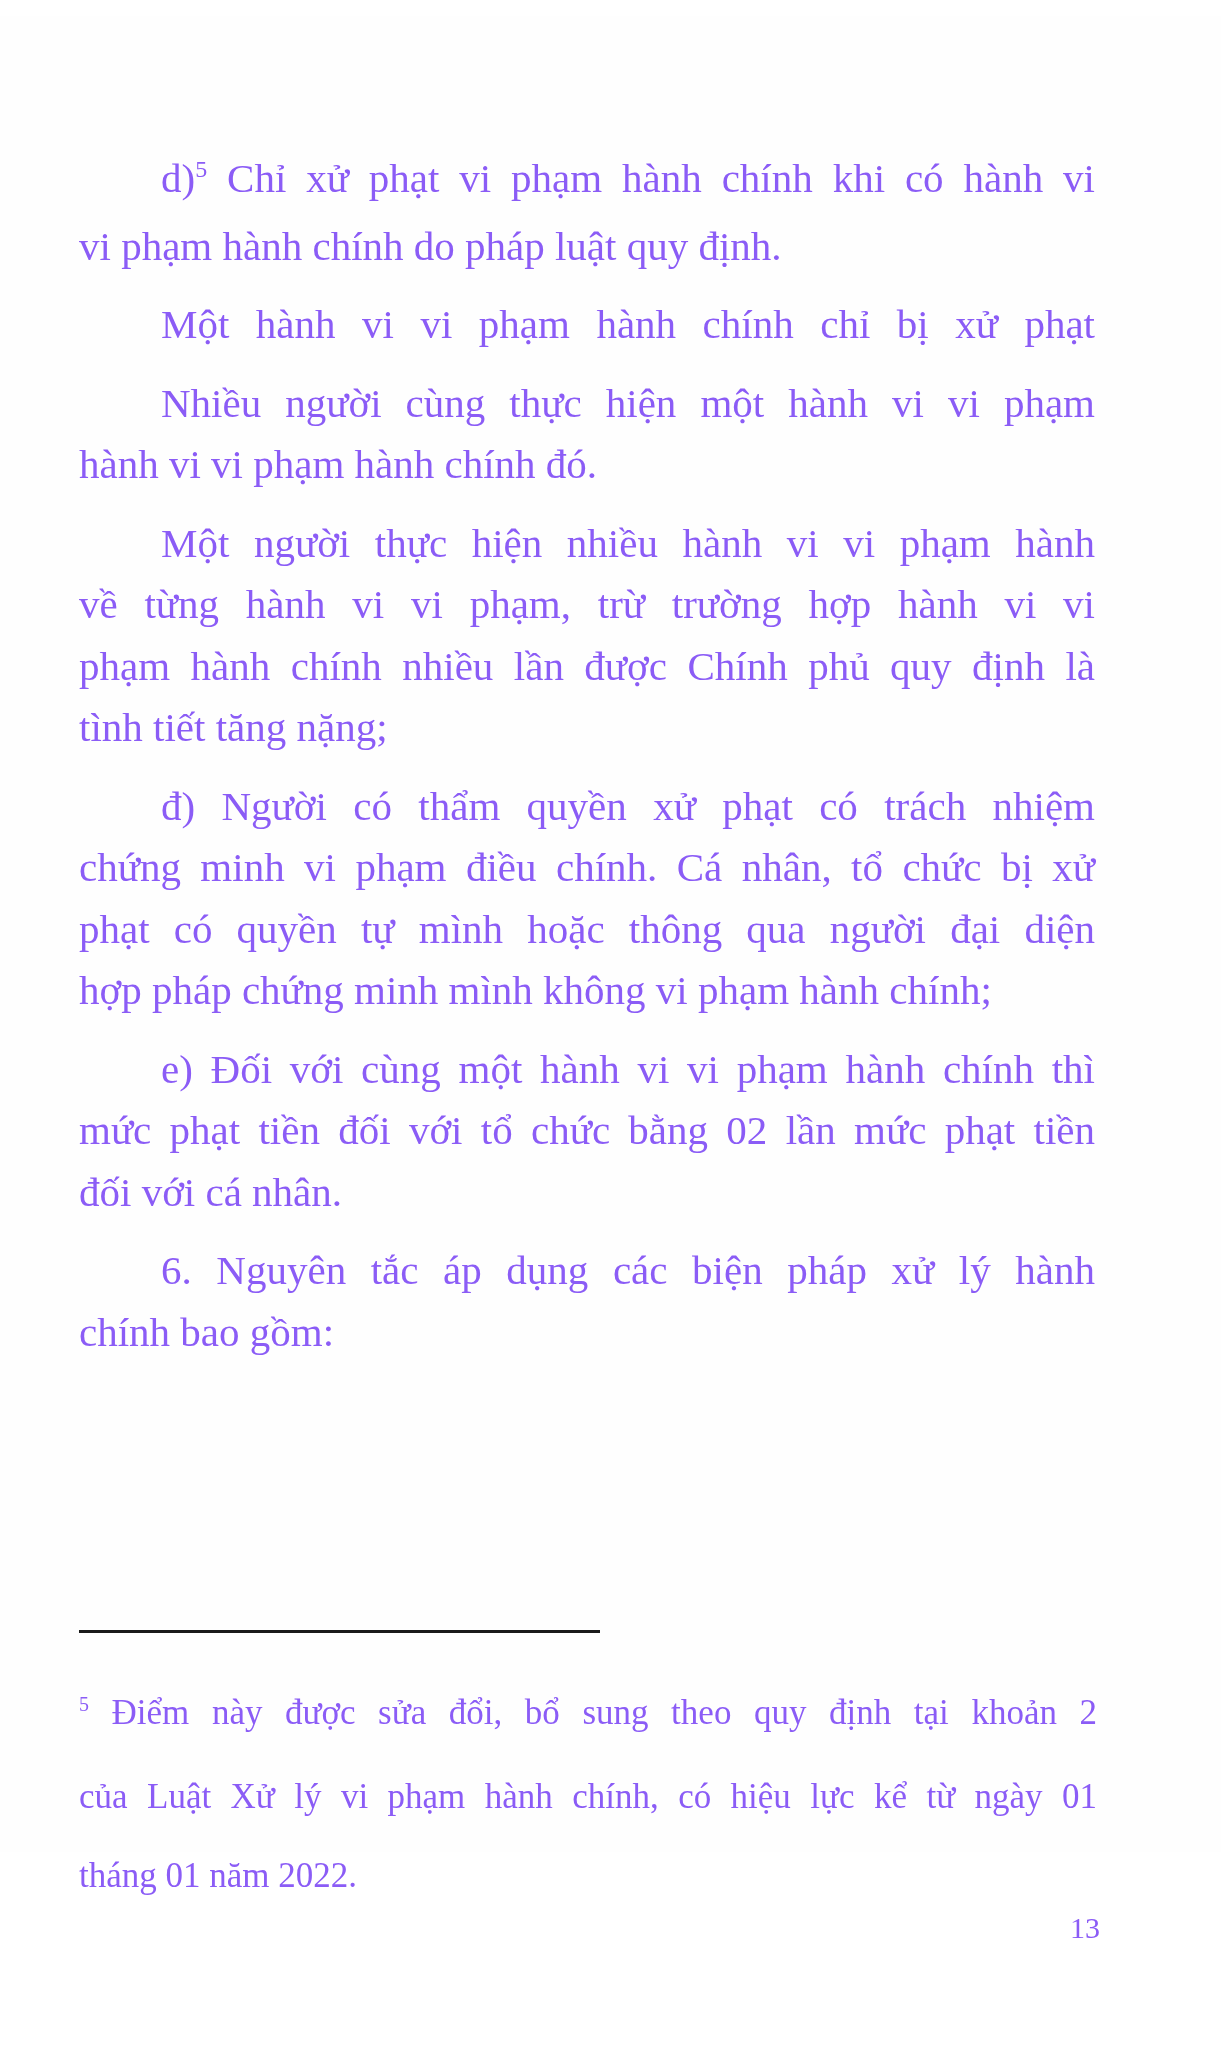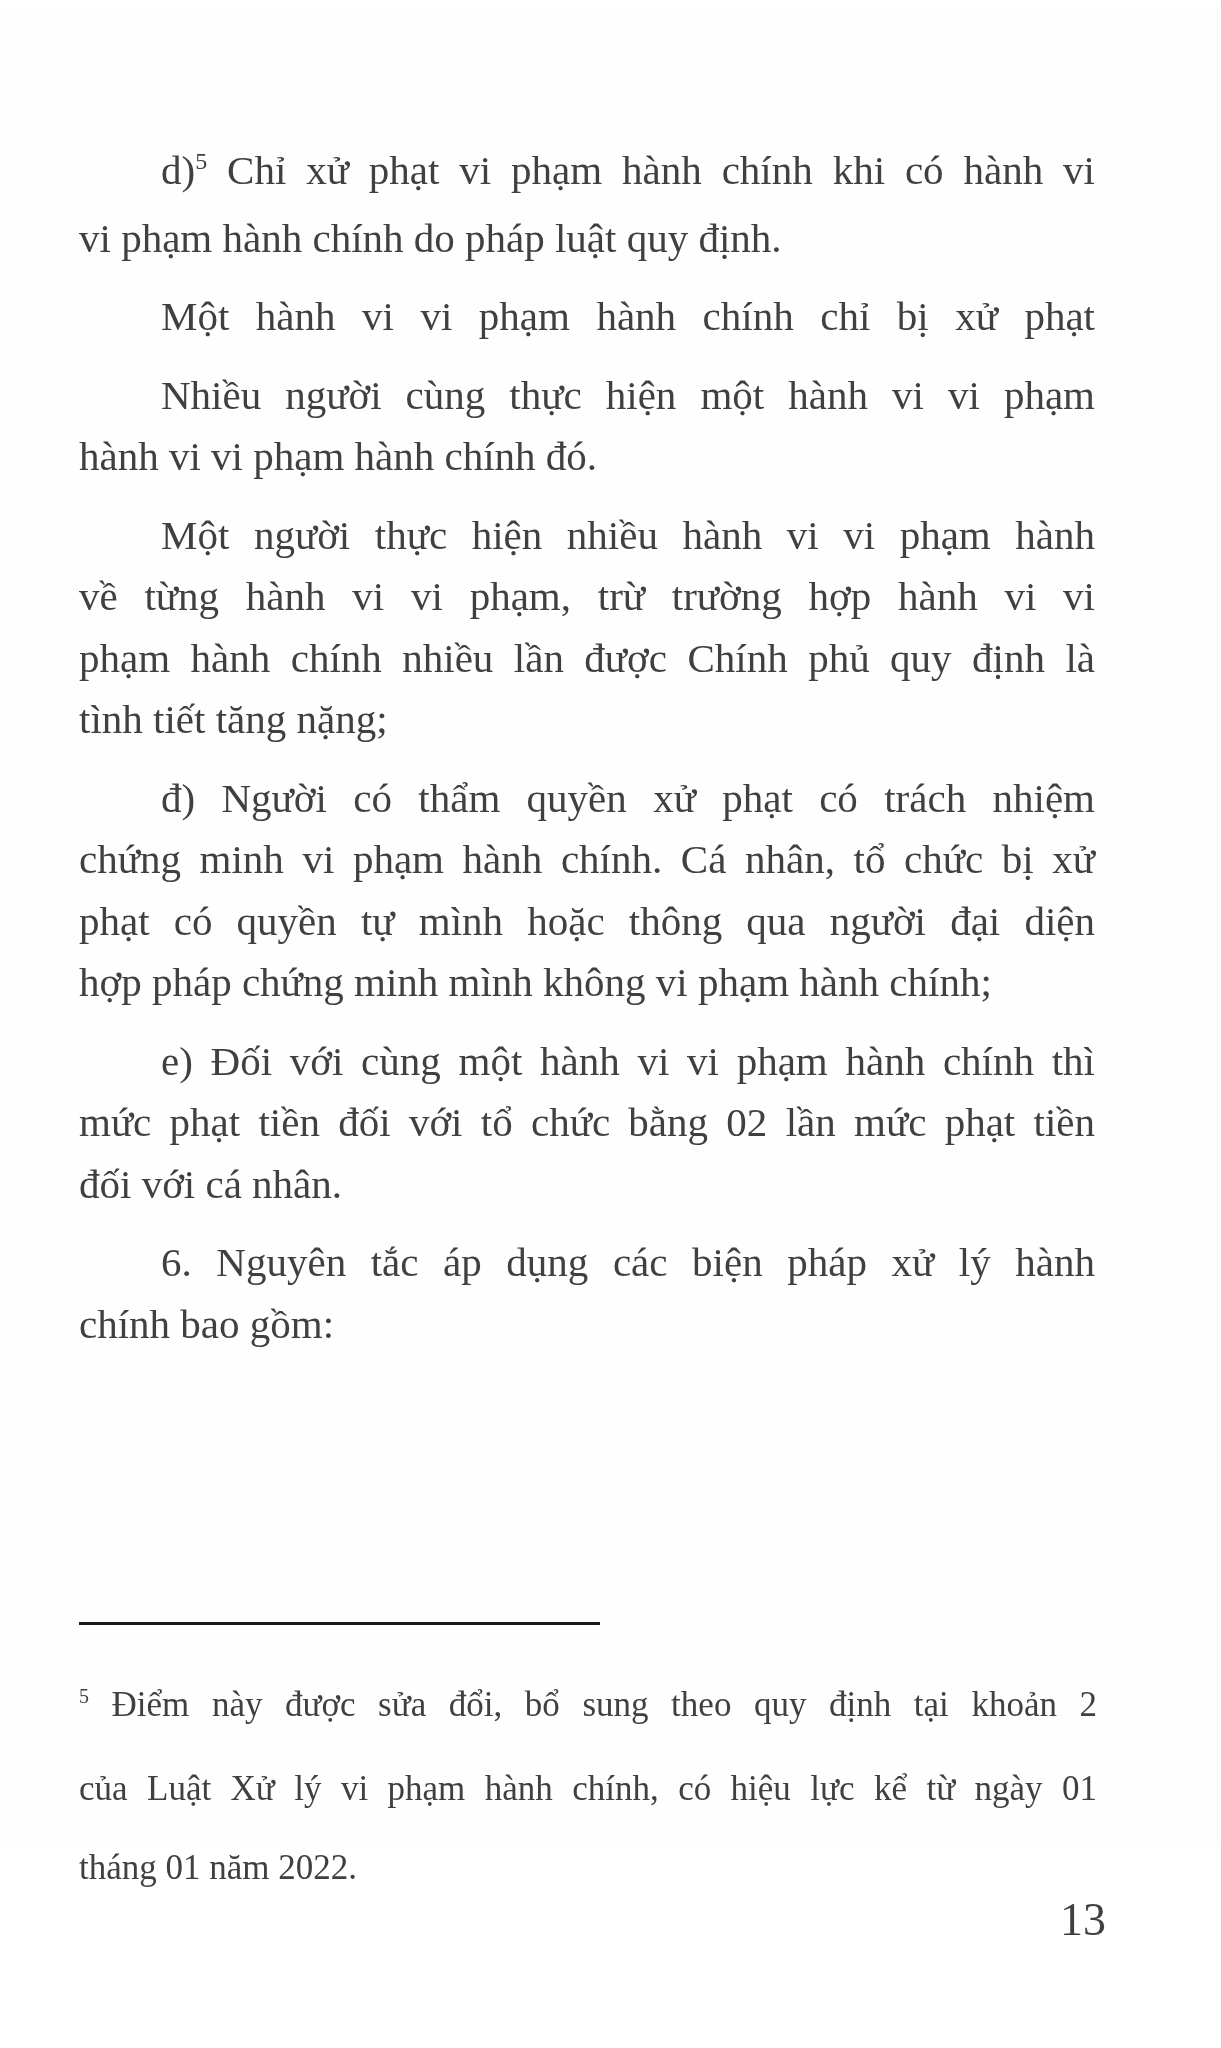--- a/index.html
+++ b/index.html
@@ -1,21 +1,21 @@
 <!DOCTYPE html>
 <html><head>
   <meta charset="utf-8">
   <style>
     html, body { margin: 0; padding: 0; background: #ffffff; }
     body { width: 1221px; height: 2048px; position: relative; overflow: hidden; }
     .page {
-      position: absolute; left: 0; top: 8px; width: 1221px; height: 1836px;
+      position: absolute; left: 0; top: 16px; width: 1221px; height: 1836px;
       background: #fefefe;
       font-family: "Liberation Serif", "DejaVu Serif", serif;
-      color: #404040;
+      color: #8b5cf6;
     }
     .body-text {
       position: absolute; left: 79px; top: 132px; width: 1016px;
       font-size: 41px; line-height: 61.5px;
       text-align: justify; text-justify: inter-word;
     }
     .body-text p { margin: 0 0 17px 0; text-indent: 82px; text-align-last: left; }
     .body-text p .line { display: block; text-align: justify; text-align-last: justify; }
     .body-text p .line.last { text-align-last: left; }
     .body-text p .line.first { text-indent: 82px; }
@@ -27,21 +27,21 @@
     }
     .footnote {
       position: absolute; left: 79px; top: 1643px; width: 1018px;
       font-size: 35px; line-height: 51px;
     }
     .footnote .line { display: block; text-align: justify; text-align-last: justify; margin-top: 28px; }
     .footnote .line.last { text-align-last: left; }
     .footnote sup { font-size: 20px; position: relative; top: -13px; vertical-align: 0; }
     .page-number {
       position: absolute; left: 1060px; top: 1892px; width: 40px;
-      font-size: 46px; line-height: 40px; text-align: right;
+      font-size: 30px; line-height: 40px; text-align: right;
     }
   </style>
 </head>
 <body>
 
 <div class="page">
 
   <div class="body-text">
 
     <p class="flat">
@@ -60,21 +60,21 @@
 
     <p class="flat">
       <span class="line first">Một người thực hiện nhiều hành vi vi phạm hành</span>
       <span class="line">về từng hành vi vi phạm, trừ trường hợp hành vi vi</span>
       <span class="line">phạm hành chính nhiều lần được Chính phủ quy định là</span>
       <span class="line last">tình tiết tăng nặng;</span>
     </p>
 
     <p class="flat">
       <span class="line first">đ) Người có thẩm quyền xử phạt có trách nhiệm</span>
-      <span class="line">chứng minh vi phạm hành chính. Cá nhân, tổ chức bị xử</span>
+      <span class="line">chứng minh vi phạm điều chính. Cá nhân, tổ chức bị xử</span>
       <span class="line">phạt có quyền tự mình hoặc thông qua người đại diện</span>
       <span class="line last">hợp pháp chứng minh mình không vi phạm hành chính;</span>
     </p>
 
     <p class="flat">
       <span class="line first">e) Đối với cùng một hành vi vi phạm hành chính thì</span>
       <span class="line">mức phạt tiền đối với tổ chức bằng 02 lần mức phạt tiền</span>
       <span class="line last">đối với cá nhân.</span>
     </p>
 

